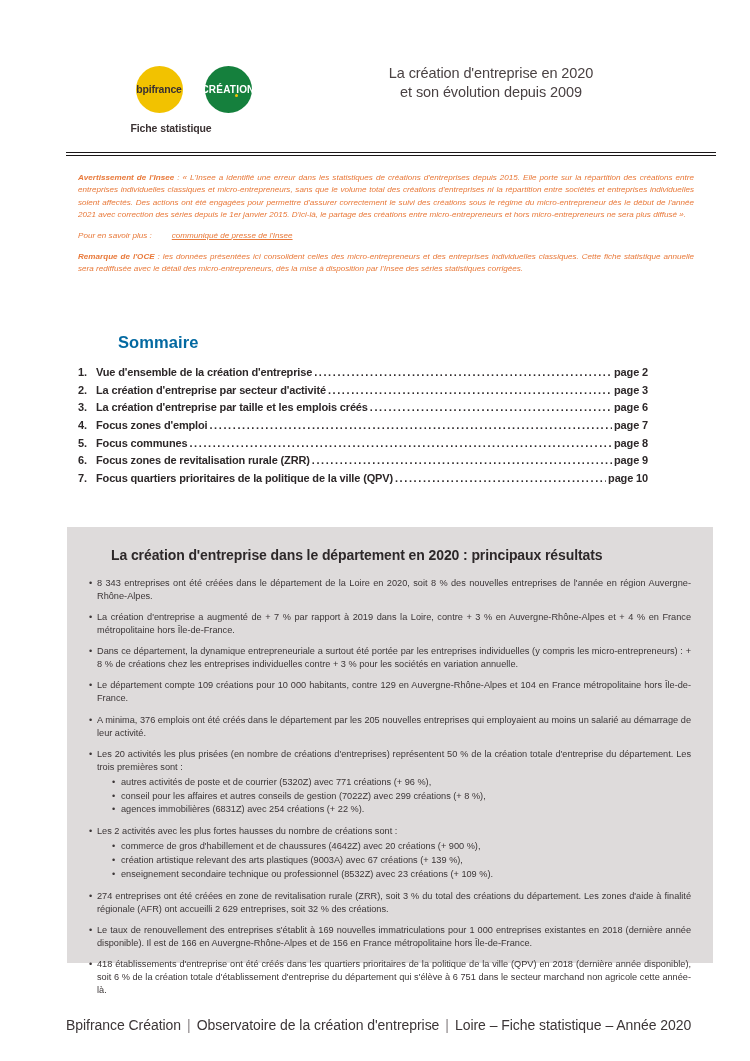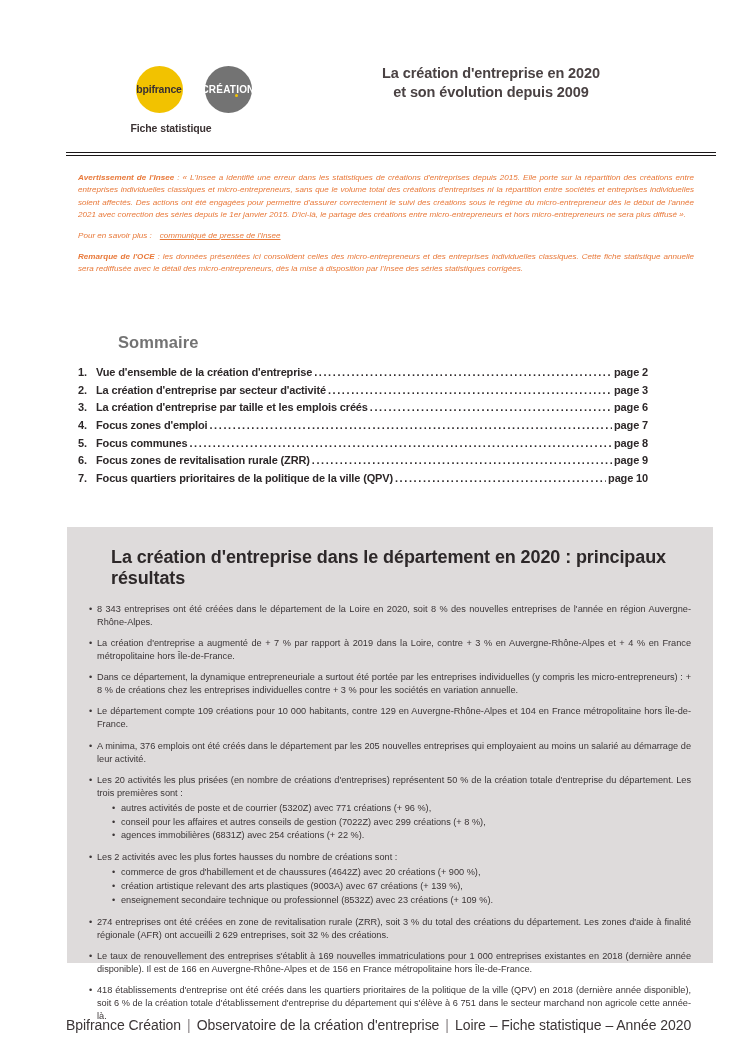--- a/index.html
+++ b/index.html
@@ -62,21 +62,21 @@
   }
   .logo-bpi .txt {
     font-size: 10.5px;
     font-weight: 700;
     color: #3a3132;
     letter-spacing: -0.2px;
     line-height: 1;
     font-family: "Liberation Sans", sans-serif;
   }
   .logo-creation {
-    background: #737373;
+    background: #15803d;
   }
   .logo-creation .txt {
     font-size: 10px;
     font-weight: 700;
     color: #ffffff;
     letter-spacing: 0.2px;
     line-height: 1;
     font-family: "Liberation Sans", sans-serif;
   }
   .logo-creation .dot {
@@ -106,21 +106,21 @@
     font-size: 26px;
     font-weight: 700;
     color: #F2C200;
     letter-spacing: 0.3px;
     line-height: 1.05;
     margin-bottom: 3px;
     font-family: "Liberation Sans", sans-serif;
   }
   .doc-sub1, .doc-sub2 {
     font-size: 14.5px;
-    font-weight: 700;
+    font-weight: 400;
     color: #4a4243;
     line-height: 1.28;
     letter-spacing: -0.1px;
   }
 
   .rule-double {
     position: absolute;
     left: 66px;
     top: 152px;
     width: 650px;
@@ -140,32 +140,32 @@
     line-height: 1.53;
     font-style: italic;
     text-align: justify;
   }
   .notes p { margin: 0 0 8px 0; }
   .notes p:last-child { margin-bottom: 0; }
   .notes b { font-weight: 700; font-style: italic; }
   .notes .lnk {
     text-decoration: underline;
     font-style: italic;
-    margin-left: 8px;
+    margin-left: 20px;
   }
   .note-savoir { margin-bottom: 9px !important; }
 
   
   .sommaire-title {
     position: absolute;
     left: 118px;
     top: 333px;
     font-size: 16.5px;
     font-weight: 700;
-    color: #737373;
+    color: #0369a1;
     letter-spacing: 0.1px;
   }
   .toc {
     position: absolute;
     left: 78px;
     top: 364px;
     width: 570px;
   }
   .toc-item {
     display: flex;
@@ -197,21 +197,21 @@
   .results {
     position: absolute;
     left: 67px;
     top: 527px;
     width: 646px;
     height: 436px;
     background: #dedbdb;
     padding: 16px 22px 10px 22px;
   }
   .results-title {
-    font-size: 18px;
+    font-size: 14px;
     font-weight: 700;
     color: #2d2829;
     letter-spacing: -0.1px;
     margin: 4px 0 0 22px;
   }
   .results-list {
     margin-top: 14px;
   }
   .bullet {
     font-size: 9.2px;

